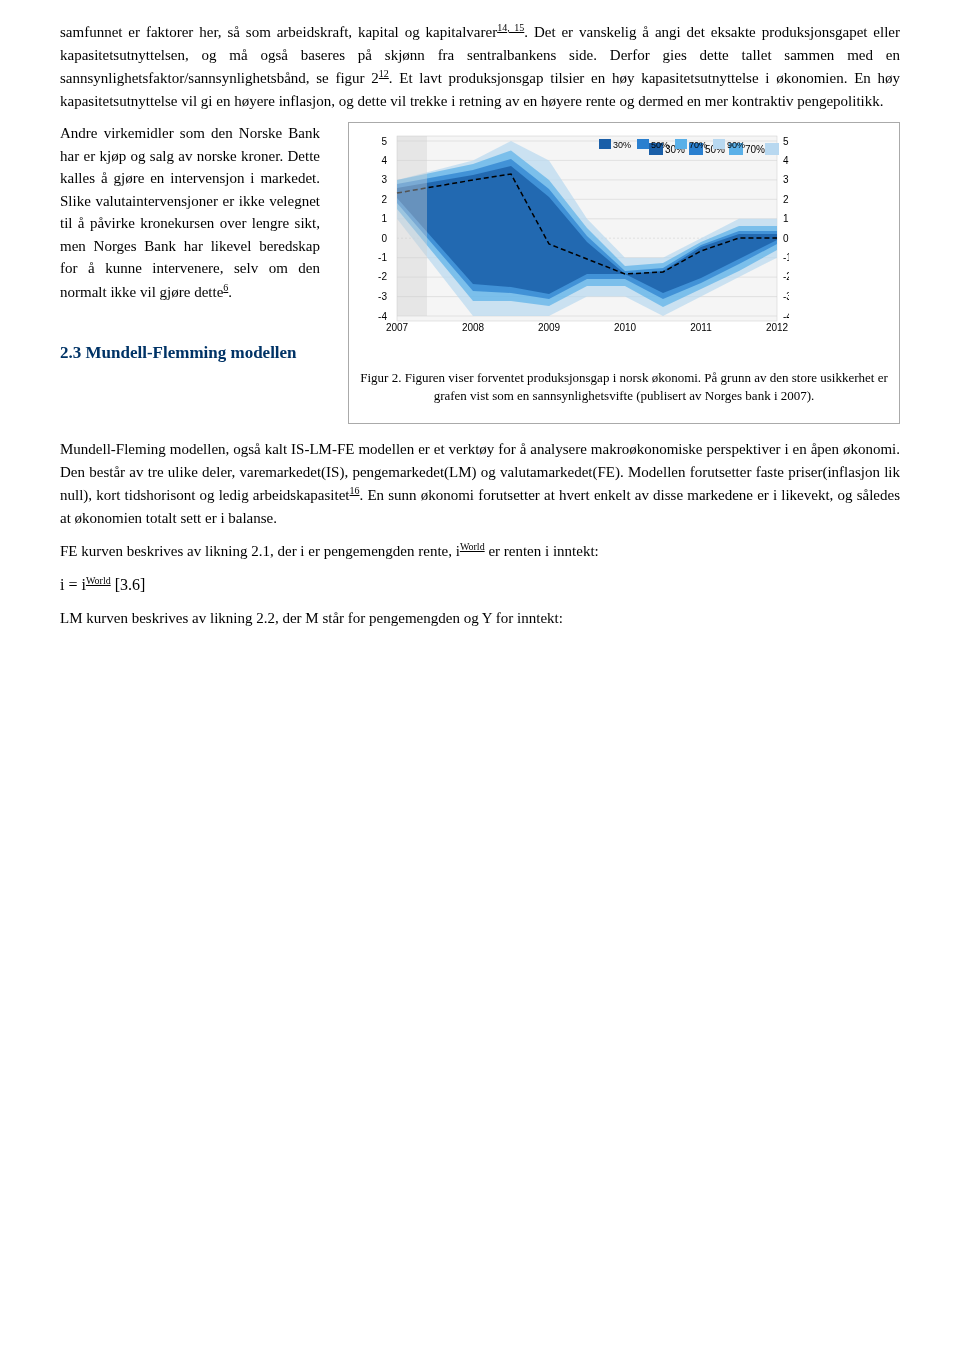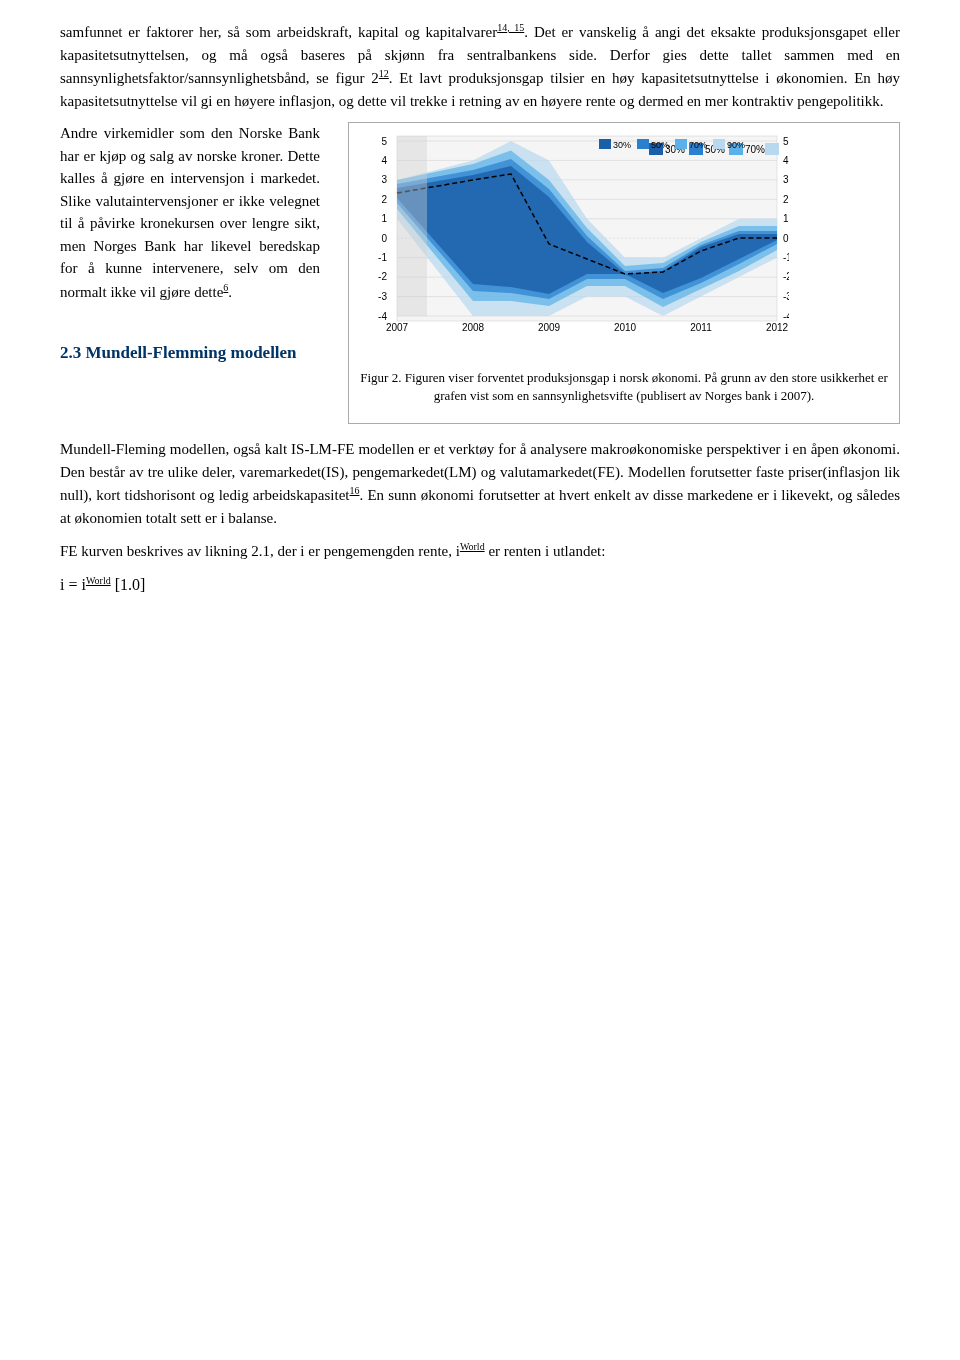--- a/index.html
+++ b/index.html
@@ -280,22 +280,23 @@
       </div>
     </div>
   </div>
 
   <div class="bottom-section">
     <p>
       <span>Mundell-Fleming modellen, også kalt  IS-LM-FE modellen  er et verktøy for å analysere makroøkonomiske perspektiver i en åpen økonomi. Den består av tre ulike deler, varemarkedet(IS), pengemarkedet(LM) og valutamarkedet(FE). Modellen forutsetter faste priser(inflasjon lik null), kort tidshorisont og ledig arbeidskapasitet</span><sup>16</sup><span>. En sunn økonomi forutsetter at hvert enkelt av disse markedene er i likevekt, og således at økonomien totalt sett er i balanse.</span>
     </p>
 
     <p>
-      <span>FE kurven beskrives av likning 2.1, der i er pengemengden rente, i</span><sup>World</sup><span> er renten i utlandet:</span>
+      <span>FE kurven beskrives av likning 2.1, der i er pengemengden rente, i</span><sup>World</sup><span> er renten i inntekt:</span>
     </p>
 
     <p class="equation-line">
-      <span>i = i</span><sup>World</sup><span>  [1.0]</span>
+      <span>i = i</span><sup>World</sup><span>  [3.6]</span>
     </p>
 
+    <p class="last-p">LM kurven beskrives av likning 2.2, der M står for pengemengden og Y for inntekt:</p>
   </div>
 
 </div>
 
 </body></html>

